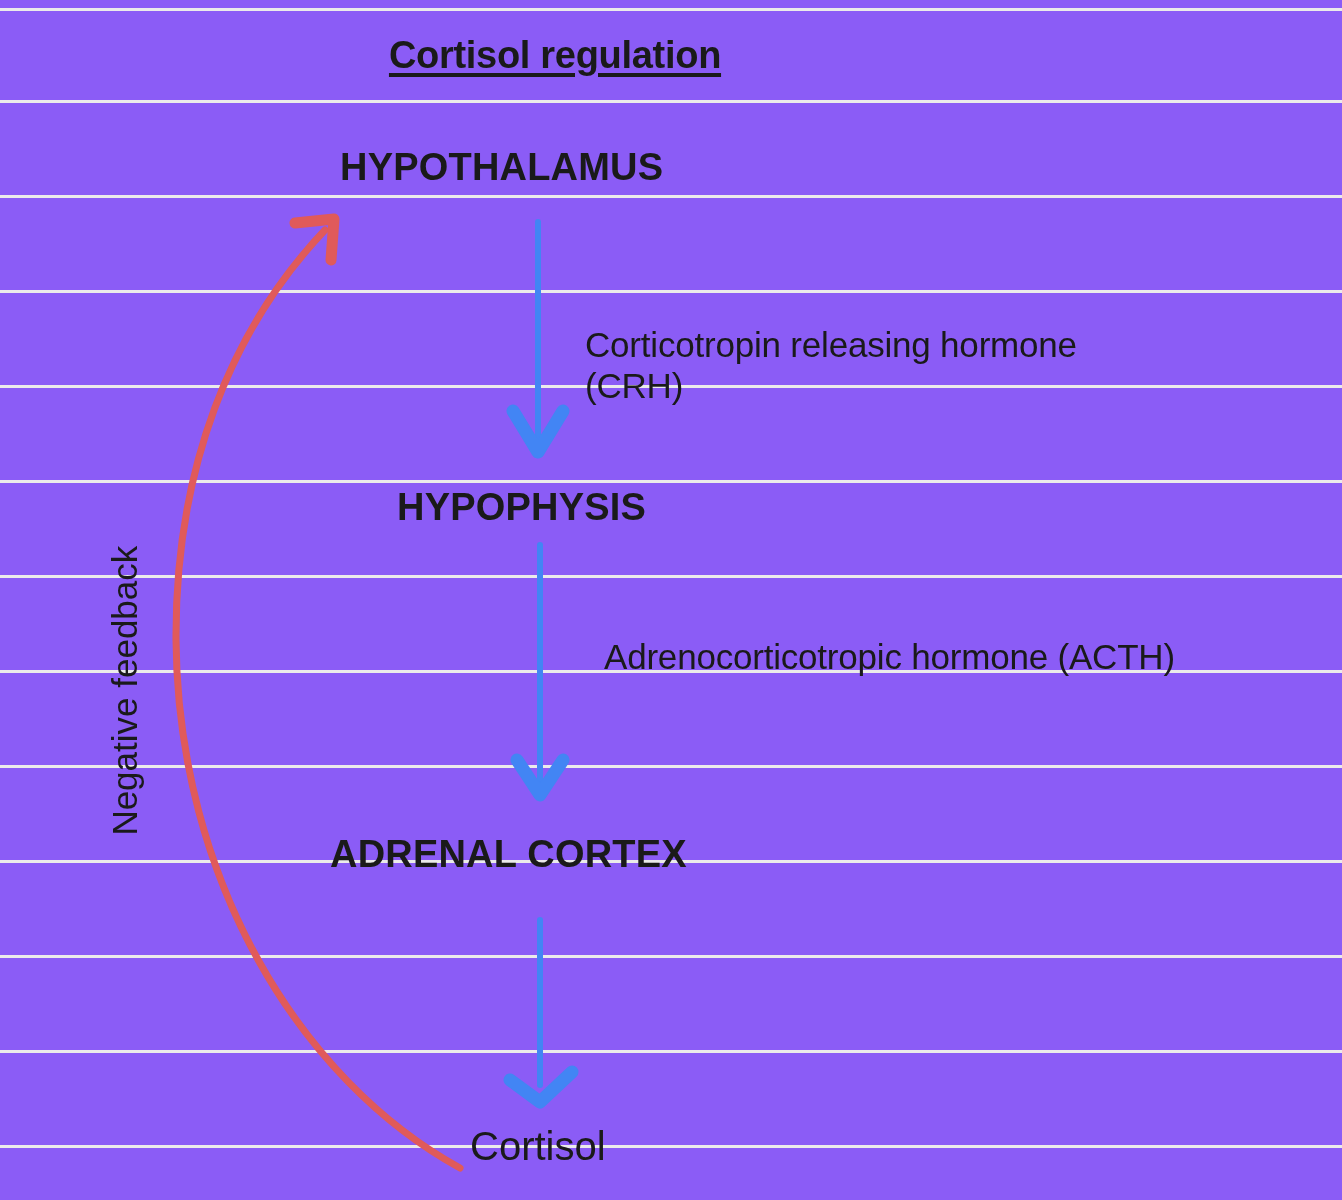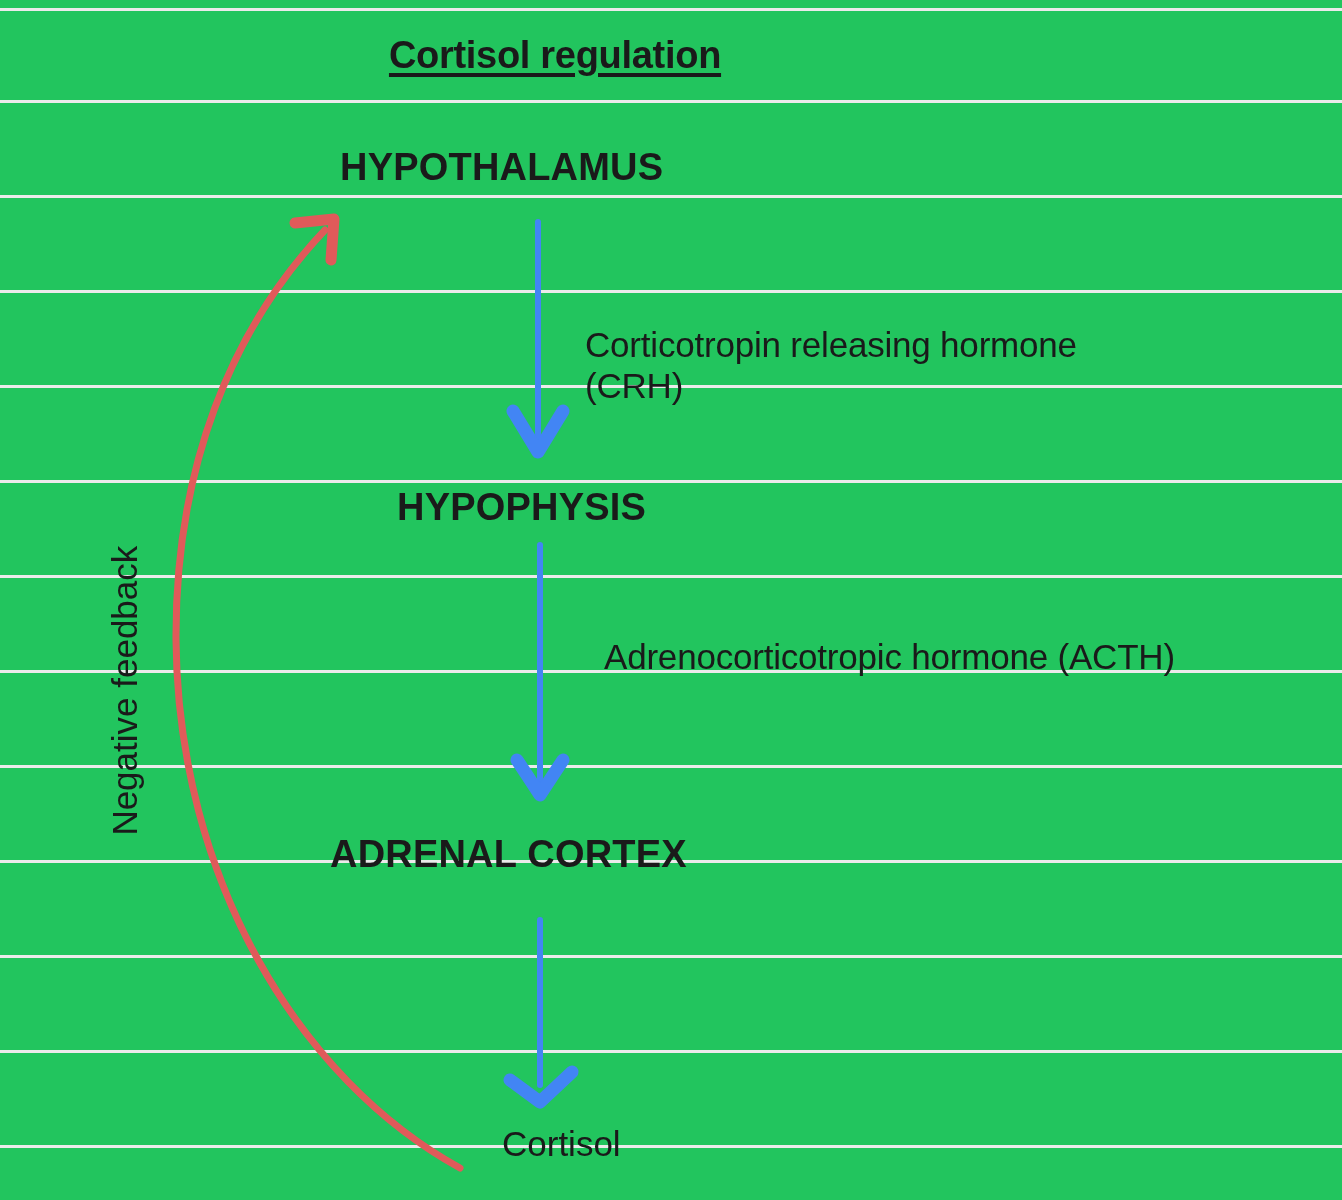--- a/index.html
+++ b/index.html
@@ -4,21 +4,21 @@
 <style>
   html, body {
     margin: 0;
     padding: 0;
     background: #ffffff;
   }
   #page {
     position: relative;
     width: 1342px;
     height: 1200px;
-    background: #22c55e;
+    background: #8b5cf6;
     overflow: hidden;
     font-family: "Liberation Sans", sans-serif;
     color: #1a1a1a;
   }
   
   #rules {
     position: absolute;
     left: 0; top: 0;
     width: 1342px;
     height: 1200px;
@@ -68,23 +68,22 @@
   .hormone {
     font-size: 35px;
     font-weight: normal;
     letter-spacing: -0.2px;
   }
   #lbl-crh  { left: 585px; top: 324px; width: 660px; }
   #lbl-acth { left: 604px; top: 636px; width: 740px; }
   #lbl-cortisol {
     left: 470px;
     top: 1123px;
-    font-size: 35px;
+    font-size: 40px;
     font-weight: normal;
-    margin-left: 32px;
   }
   #lbl-feedback {
     left: -60px;
     top: 670px;
     width: 370px;
     text-align: center;
     font-size: 35px;
     font-weight: normal;
     transform: rotate(-90deg);
     transform-origin: 50% 50%;

